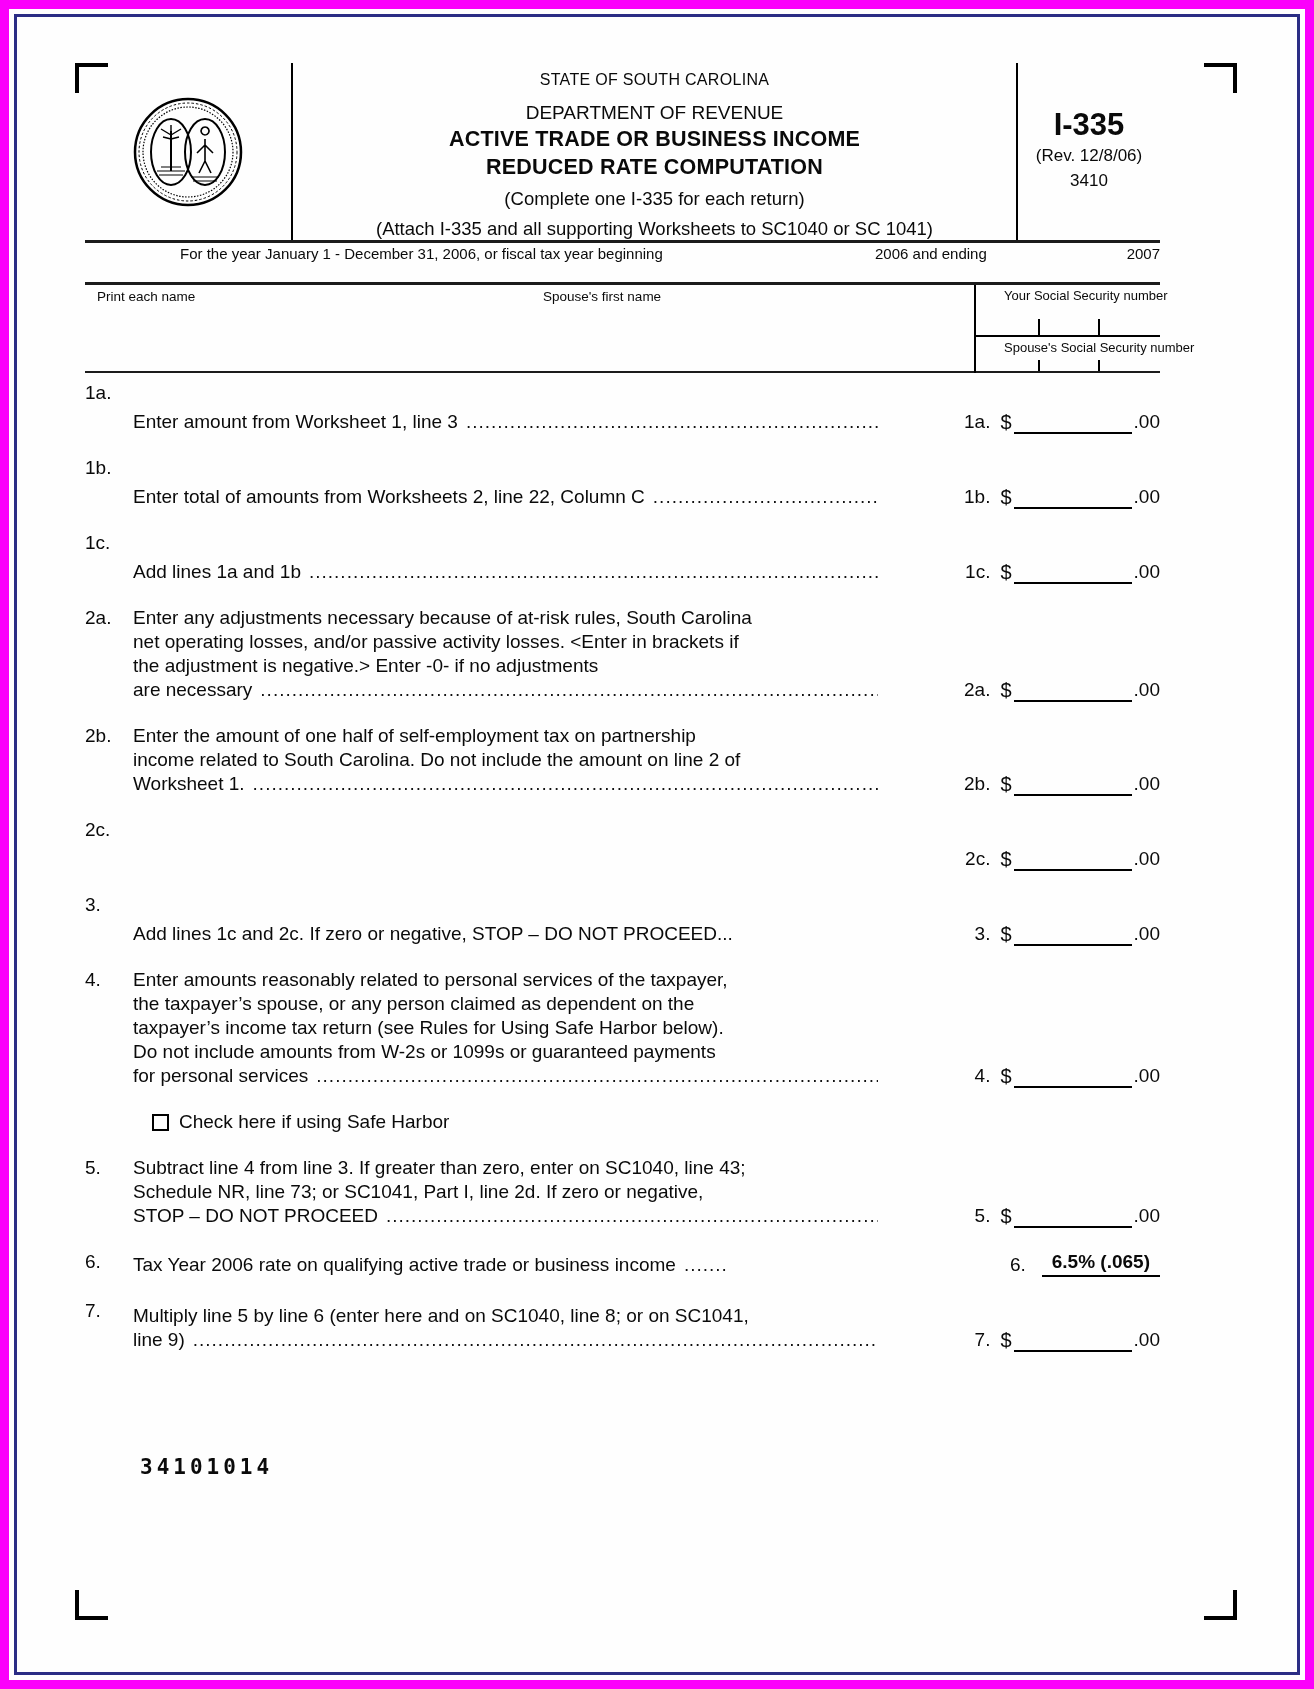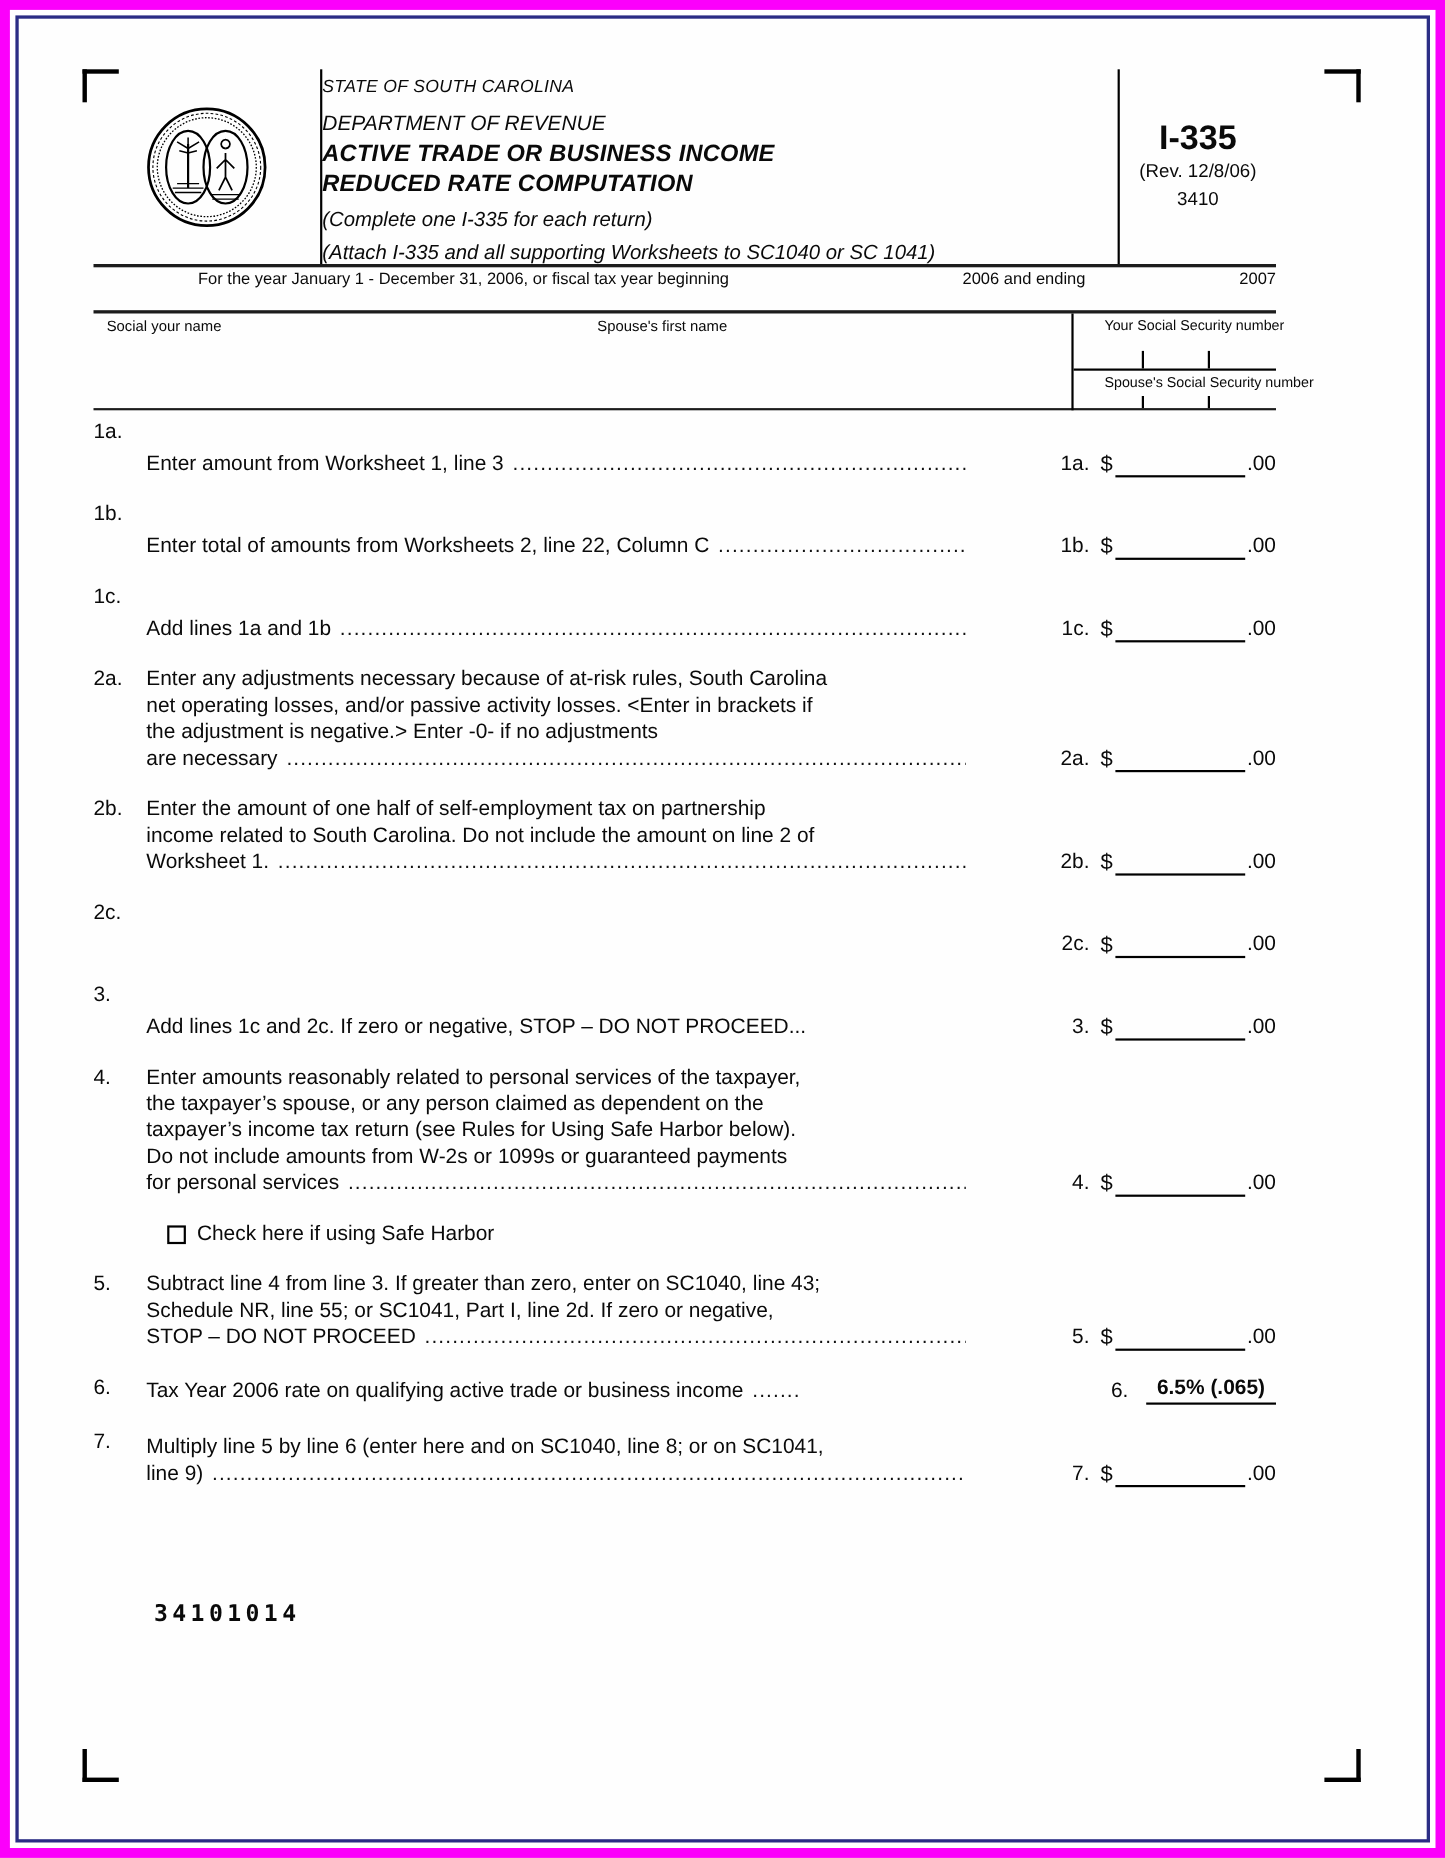--- a/index.html
+++ b/index.html
@@ -15,21 +15,21 @@
   .mark.tl{left:58px;top:46px;border-top:4px solid #000;border-left:4px solid #000;}
   .mark.tr{left:1187px;top:46px;border-top:4px solid #000;border-right:4px solid #000;}
   .mark.bl{left:58px;top:1573px;border-bottom:4px solid #000;border-left:4px solid #000;}
   .mark.br{left:1187px;top:1573px;border-bottom:4px solid #000;border-right:4px solid #000;}
 
   .content{position:absolute;left:68px;top:46px;width:1075px;}
 
   
   .hdr{display:flex;height:177px;align-items:stretch;}
   .hdr-seal{width:208px;display:flex;align-items:center;justify-content:center;border-right:2px solid #000;}
-  .hdr-center{flex:1;text-align:left;border-right:2px solid #000;padding-top:8px;font-style:italic;}
+  .hdr-center{flex:1;text-align:center;border-right:2px solid #000;padding-top:8px;}
   .hdr-form{width:142px;text-align:center;padding-top:44px;}
   .h-state{font-size:16px;letter-spacing:.3px;}
   .h-dept{font-size:19px;margin-top:13px;}
   .h-title{font-size:21.5px;font-weight:bold;margin-top:3px;letter-spacing:.2px;}
   .h-sub{font-size:18.5px;margin-top:8px;}
   .f-num{font-size:31px;font-weight:bold;}
   .f-rev{font-size:17px;margin-top:3px;}
   .f-code{font-size:17px;margin-top:5px;}
 
   .hr3{border:0;border-top:3px solid #1c1c1c;margin:0;}
@@ -132,21 +132,21 @@
 
       <div class="year-row">
         <span class="yr-a">For the year January 1 - December 31, 2006,  or fiscal tax year beginning</span>
         <span class="yr-b">2006 and ending</span>
         <span class="yr-c">2007</span>
       </div>
 
       <hr class="hr3">
 
       <div class="name-row">
-        <span class="lbl print-name">Social your name</span>
+        <span class="lbl print-name">Print each name</span>
         <span class="lbl spouse-name">Spouse's first name</span>
         <div class="name-field f1"></div>
         <div class="name-field f2"></div>
         <div class="ssn-box">
           <div class="ssn-cell top">
             <span class="ssn-lbl">Your  Social Security number</span>
             <div class="tick t1"></div>
             <div class="tick t2"></div>
           </div>
           <div class="ssn-cell bot">
@@ -297,21 +297,21 @@
     </div>
   </div>
 <div class="cb-row">
               <div class="cb-box"></div>
               <span class="cb-lbl">Check here if using Safe Harbor</span>
             </div>
   <div class="item">
     <div class="item-num">5.</div>
     <div class="item-text">
                 <div>Subtract line 4 from line 3. If greater than zero, enter on SC1040, line 43;</div>
-                <div>Schedule NR, line 55; or SC1041, Part I, line 2d. If zero or negative,</div>
+                <div>Schedule NR, line 73; or SC1041, Part I, line 2d. If zero or negative,</div>
                 <div class="lastline">
                   <span class="txt">STOP – DO NOT PROCEED</span>
                   <span class="leader">.......................................................................................................................</span>
                 </div>
               </div>
     <div class="item-amount">
       <span class="amt-ref">5.</span>
       <span class="amt-dollar">$</span>
       <span class="amt-line"></span>
       <span class="amt-cents">.00</span>

